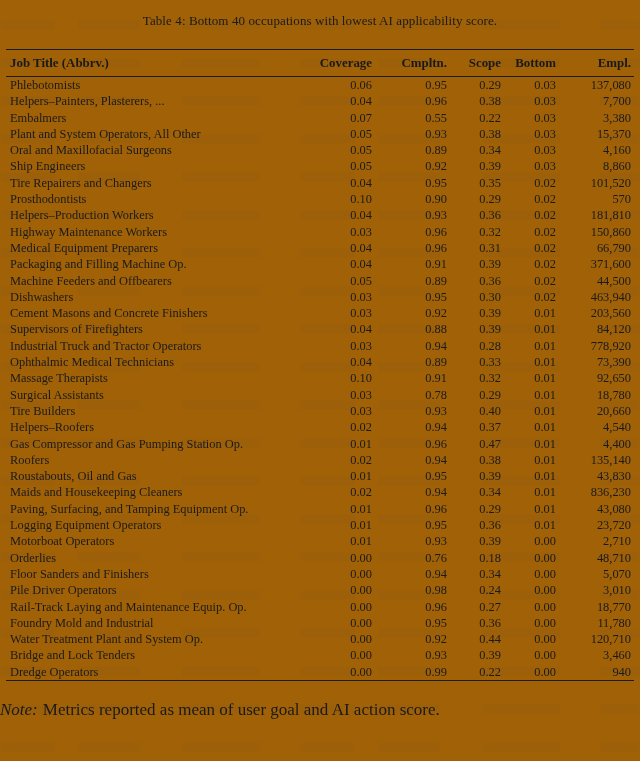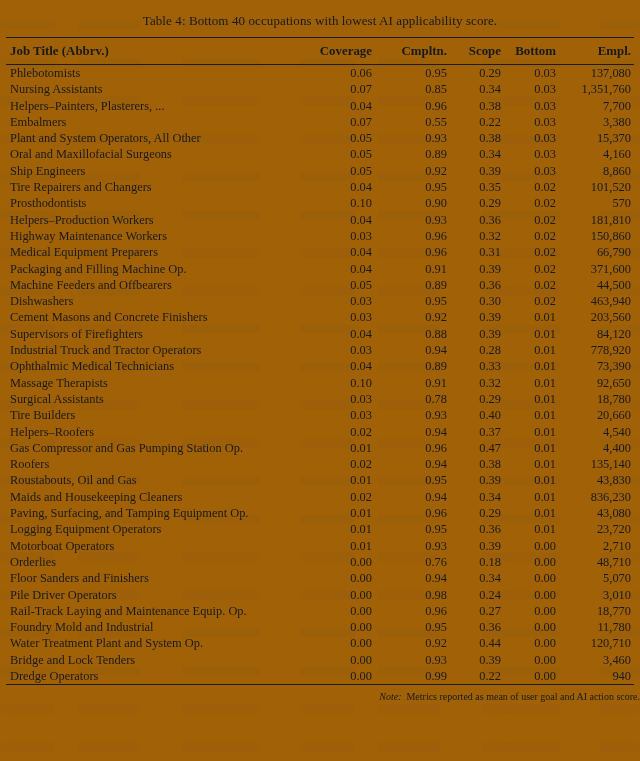--- a/index.html
+++ b/index.html
@@ -26,39 +26,39 @@
       transparent 140px 182px, #000 182px 260px, transparent 260px 300px);
     filter:blur(1.8px);opacity:.5;
   }
   .content{position:relative;z-index:1;}
   .caption{
     text-align:center;padding-top:13px;
     font-size:13px;letter-spacing:.1px;
   }
   table{
     border-collapse:collapse;table-layout:fixed;
-    width:628px;margin:8px 6px 0 6px;
+    width:628px;margin:20px 6px 0 6px;
     border-top:1.6px solid #1c1c1c;
     border-bottom:1.6px solid #1c1c1c;
     font-size:12.4px;
   }
   thead th{
     border-bottom:1.1px solid #1c1c1c;
     font-weight:bold;font-size:12.9px;
     padding:6px 0 5px 0;white-space:nowrap;
   }
   tbody td{
     height:16.3px;line-height:16.3px;padding:0;
     white-space:nowrap;overflow:hidden;
   }
   .c0{text-align:left;padding-left:4px;}
   .num{text-align:right;}
   .last{padding-right:3px;}
   .note{
-    margin-top:6px;text-align:right;font-size:10px;
+    margin-top:19px;text-align:left;font-size:17px;
   }
   .note-prefix{font-style:italic;margin-right:5px;}
 </style>
 </head>
 <body>
 
 <div class="page">
   <div class="ghost"></div>
   <div class="content">
     <div class="caption">Table 4: Bottom 40 occupations with lowest AI applicability score.</div>
@@ -85,28 +85,20 @@
       <tbody>
           <tr>
             <td class="c0">Phlebotomists</td>
             <td class="num">0.06</td>
             <td class="num">0.95</td>
             <td class="num">0.29</td>
             <td class="num">0.03</td>
             <td class="num last">137,080</td>
           </tr>
           <tr>
-            <td class="c0">Nursing Assistants</td>
-            <td class="num">0.07</td>
-            <td class="num">0.85</td>
-            <td class="num">0.34</td>
-            <td class="num">0.03</td>
-            <td class="num last">1,351,760</td>
-          </tr>
-          <tr>
             <td class="c0">Helpers–Painters, Plasterers, ...</td>
             <td class="num">0.04</td>
             <td class="num">0.96</td>
             <td class="num">0.38</td>
             <td class="num">0.03</td>
             <td class="num last">7,700</td>
           </tr>
           <tr>
             <td class="c0">Embalmers</td>
             <td class="num">0.07</td>

